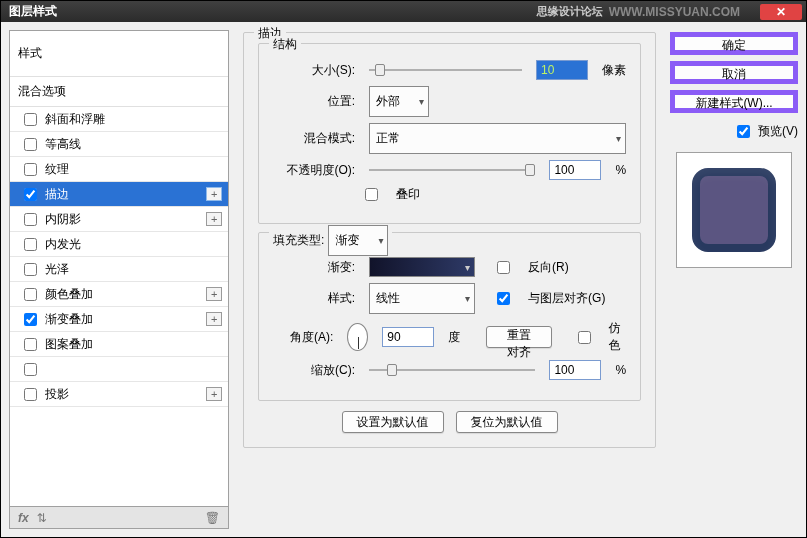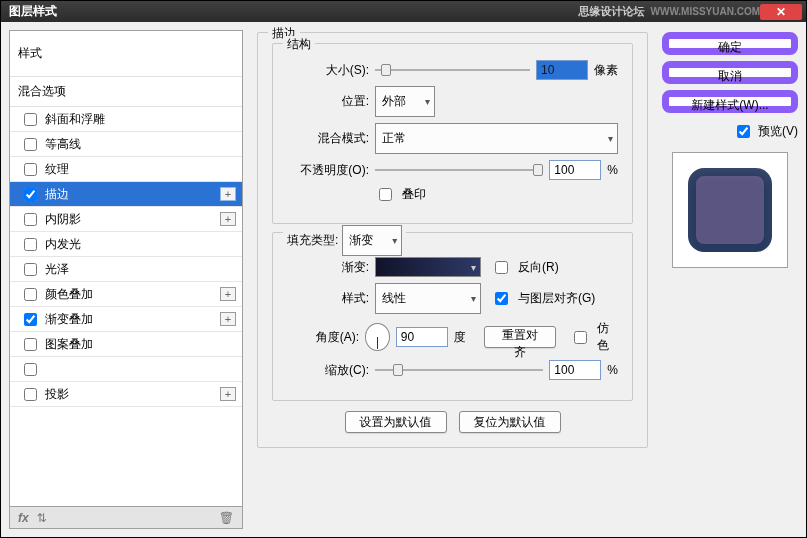--- a/index.html
+++ b/index.html
@@ -1,55 +1,55 @@
 <!DOCTYPE html>
 <html><head>
 <meta charset="utf-8">
 <style>
 * { box-sizing: border-box; margin: 0; padding: 0; font-family: "Microsoft YaHei", sans-serif; font-size: 12px; }
 body { background: #fff; }
 .window { width: 807px; height: 538px; background: #f0f0f0; border: 1px solid #000; position: relative; }
 .titlebar { height: 21px; background: linear-gradient(#404040, #2b2b2b); display: flex; align-items: center; color: #fff; padding: 0 4px; font-weight: bold; }
 .titlebar .title { flex: 1; padding-left: 4px; }
 .titlebar .brand { font-size: 11px; color: #ccc; margin-right: 6px; }
-.titlebar .watermark { font-size: 10px; color: #888; margin-right: 0; }
+.titlebar .watermark { font-size: 12px; color: #888; margin-right: 20px; }
 .titlebar .close { width: 42px; height: 16px; background: #e04343; border-radius: 2px; display: flex; align-items: center; justify-content: center; color: #fff; cursor: pointer; }
 .body { display: flex; height: calc(100% - 21px); padding: 8px; gap: 8px; }
 .left-col { width: 234px; display: flex; flex-direction: column; }
 .style-box { border: 1px solid #a0a0a0; background: #fff; flex: 1; overflow: hidden; }
 .style-header { border-bottom: 1px solid #e0e0e0; padding: 14px 8px; }
 .style-sub { border-bottom: 1px solid #e0e0e0; padding: 6px 8px; }
 .style-row { border-bottom: 1px solid #e6e6e6; display: flex; align-items: center; height: 25px; padding: 0 6px 0 14px; }
 .style-row input[type=checkbox] { margin-right: 8px; }
 .style-row .lbl { flex: 1; }
 .style-row.selected { background: #2a72d4; color: #fff; }
 .plus { width: 16px; height: 14px; border: 1px solid #9a9a9a; background: #f4f4f4; display: flex; align-items: center; justify-content: center; font-size: 11px; color: #666; cursor: pointer; }
 .style-row.selected .plus { border-color: #8fb9ea; }
 .left-footer { height: 22px; background: #e4e4e4; border: 1px solid #a0a0a0; border-top: none; display: flex; align-items: center; gap: 8px; padding: 0 8px; color: #777; }
 .mid-col { flex: 1; padding: 2px 6px; }
 .fieldset { border: 1px solid #c9c9c9; border-radius: 2px; padding: 10px 14px 14px; position: relative; margin-bottom: 8px; }
 .fieldset > .legend { position: absolute; top: -8px; left: 10px; background: #f0f0f0; padding: 0 4px; }
-.form-row { display: flex; align-items: center; margin: 6px 0; gap: 6px; }
+.form-row { display: flex; align-items: center; margin: 6px 0; gap: 14px; }
 .form-row .lbl { width: 82px; text-align: right; }
 .slider { flex: 1; height: 12px; position: relative; display: flex; align-items: center; }
 .slider::before { content: ""; flex: 1; height: 2px; background: #b0b0b0; }
 .slider .thumb { position: absolute; width: 10px; height: 12px; background: #eee; border: 1px solid #888; border-radius: 2px; }
 .numfield { width: 52px; height: 20px; border: 1px solid #7a9bd0; padding: 0 4px; background: #fff; text-align: left; }
-.numfield.sel { background: #2a72d4; color: #0f172a; }
+.numfield.sel { background: #2a72d4; color: #bef264; }
 .sel-box { height: 31px; border: 1px solid #888; background: #fcfcfc; display: inline-flex; align-items: center; padding: 0 18px 0 6px; position: relative; min-width: 60px; }
 .sel-box::after { content: "▾"; position: absolute; right: 4px; font-size: 10px; color: #555; }
 .cb { margin-right: 4px; }
 .grad-preview { width: 106px; height: 20px; border: 1px solid #888; background: linear-gradient(90deg, #11132a, #2e3a67); display: inline-flex; align-items: center; padding-right: 16px; position: relative; }
 .grad-preview::after { content: "▾"; position: absolute; right: 4px; font-size: 10px; color: #ccc; }
 .angle-dial { width: 28px; height: 28px; border: 1px solid #888; border-radius: 50%; background: #fff; position: relative; }
 .angle-dial::after { content: ""; position: absolute; left: 50%; top: 50%; width: 1px; height: 12px; background: #333; transform-origin: top; transform: rotate(0deg); }
 .btn { height: 22px; border: 1px solid #888; background: #fdfdfd; border-radius: 3px; padding: 0 14px; cursor: pointer; box-shadow: 0 1px 1px rgba(0,0,0,.1); }
 .btn-row { display: flex; gap: 12px; justify-content: center; margin-top: 10px; }
 .right-col { width: 136px; display: flex; flex-direction: column; gap: 6px; padding-top: 2px; }
-.btn-side { width: 100%; height: 23px; border: 7px solid #8b5cf6; background: #fdfdfd; border-radius: 8px; cursor: pointer; }
+.btn-side { width: 100%; height: 23px; border: 5px solid #8b5cf6; background: #fdfdfd; border-radius: 0; cursor: pointer; }
 .preview-box { width: 116px; height: 116px; border: 1px solid #a0a0a0; background: #fff; margin: 6px auto 0; display: flex; align-items: center; justify-content: center; }
 .preview-shape { width: 84px; height: 84px; border-radius: 16px; background: #5b5581; border: 8px solid #28395f; position: relative; }
 .preview-shape::after { content:""; position:absolute; inset:-8px; border-radius:16px; box-shadow: inset 0 6px 12px rgba(255,255,255,.08); }
 .preview-row { display:flex; justify-content:flex-end; align-items:center; gap:4px; margin-top:4px;}
 </style>
 </head>
 <body>
 
 <div class="window">
   <div class="titlebar">

